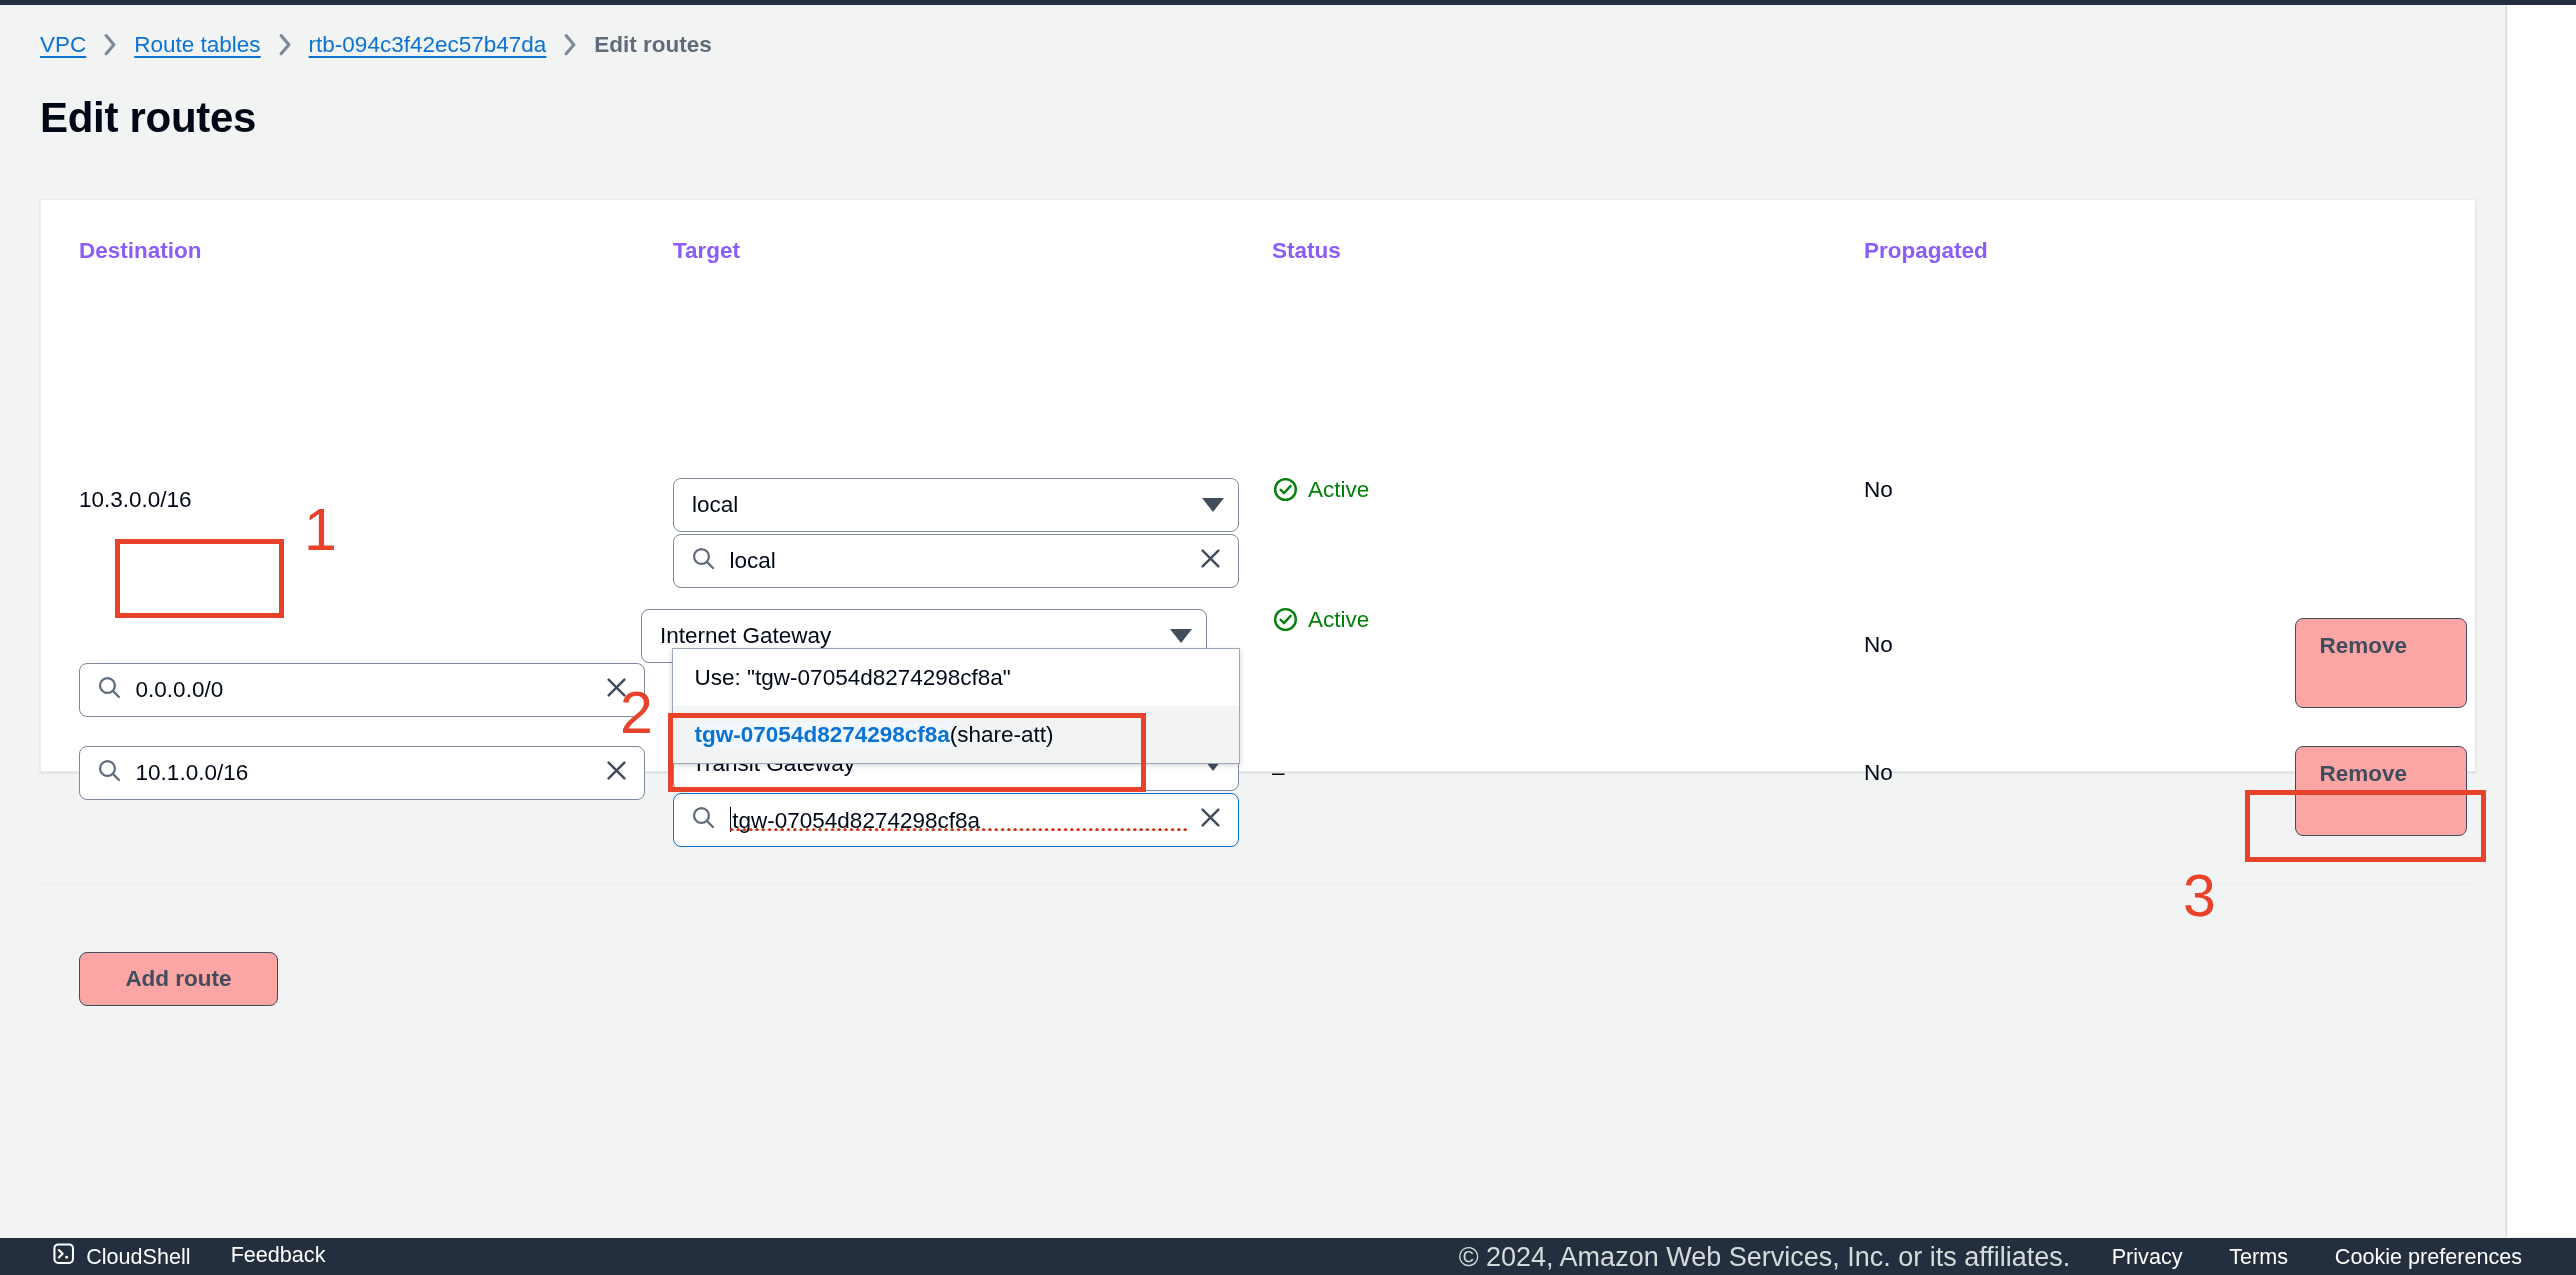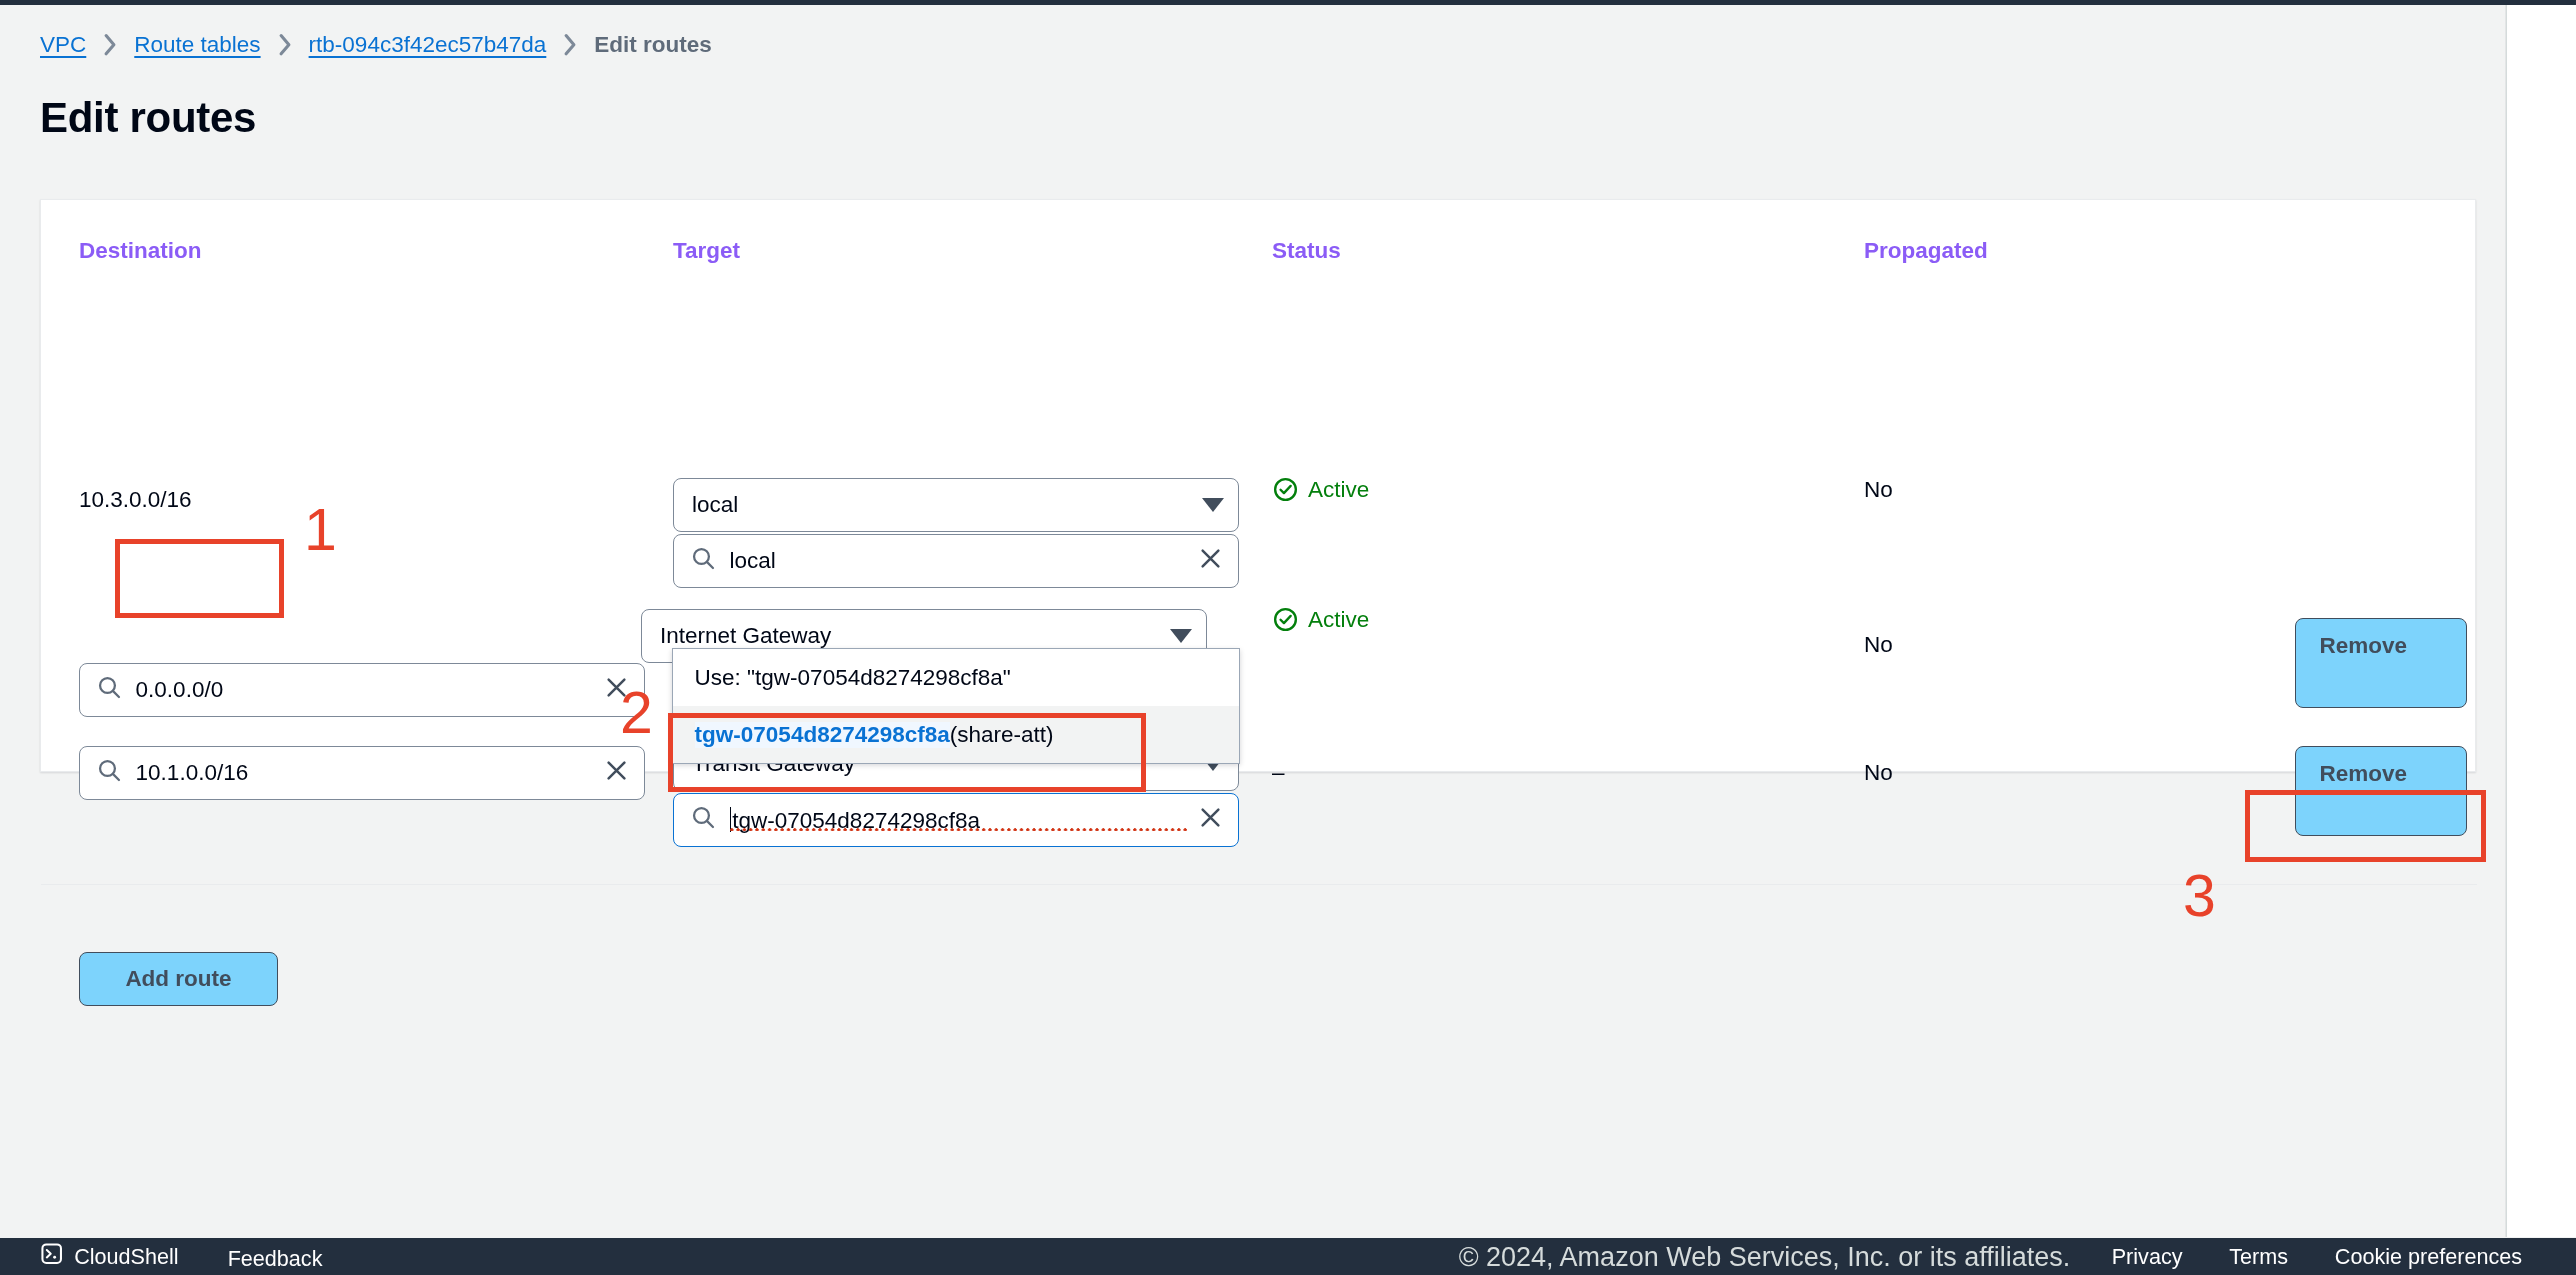--- a/index.html
+++ b/index.html
@@ -109,21 +109,21 @@
     vertical-align:-4.5px; margin-right:0.9px;
   }
   .squiggle {
     position:absolute; left:0; right:0; bottom:1.8px; height:3.6px;
     background-image: radial-gradient(circle at 1.8px 1.8px, #d13212 1.4px, transparent 1.6px);
     background-size: 6.3px 3.6px;
   }
 
   
   .btn {
-    position:absolute; border:0.9px solid #414d5c; border-radius:8px; background:#7dd3fc;
+    position:absolute; border:0.9px solid #414d5c; border-radius:8px; background:#fca5a5;
     color:#414d5c; font-size:22.5px; font-weight:700; cursor:pointer;
     font-family:"Liberation Sans", sans-serif;
     display:flex; align-items:center; justify-content:center;
   }
   .btn-remove {
     width:172px; height:90px; padding:7.2px 23.4px;
     text-align:left; justify-content:flex-start; align-items:flex-start;
     line-height:40px; word-break:break-all; overflow:hidden;
   }
 
@@ -141,21 +141,21 @@
   .ac-item .hl { color:#0972d3; font-weight:700; background:#f0f7ff; }
 
   
   .footer-actions { position:absolute; left:0; top:772px; width:2576px; height:135px; }
 
   
   .bottombar {
     position:absolute; left:0; top:1238px; width:2576px; height:38px;
     background:#232f3e; display:flex; align-items:center;
   }
-  .bb-left { display:flex; align-items:flex-end; gap:9px; padding-left:20px; }
+  .bb-left { display:flex; align-items:flex-start; gap:0px; padding-left:20px;margin-left:12px; }
   .bb-item {
     color:#ffffff; font-size:21.6px; white-space:nowrap; cursor:pointer;
     padding:0 20px; display:flex; align-items:center; gap:10.8px;
   }
   .bb-right { position:absolute; right:30.5px; display:flex; align-items:center; }
   .bb-copy { color:#d5dbdb; font-size:27px; white-space:nowrap; padding-right:18px; }
   .bb-rlink { color:#ffffff; font-size:21.6px; white-space:nowrap; cursor:pointer; padding:0 23.4px; }
 
   
   .anno-box {

